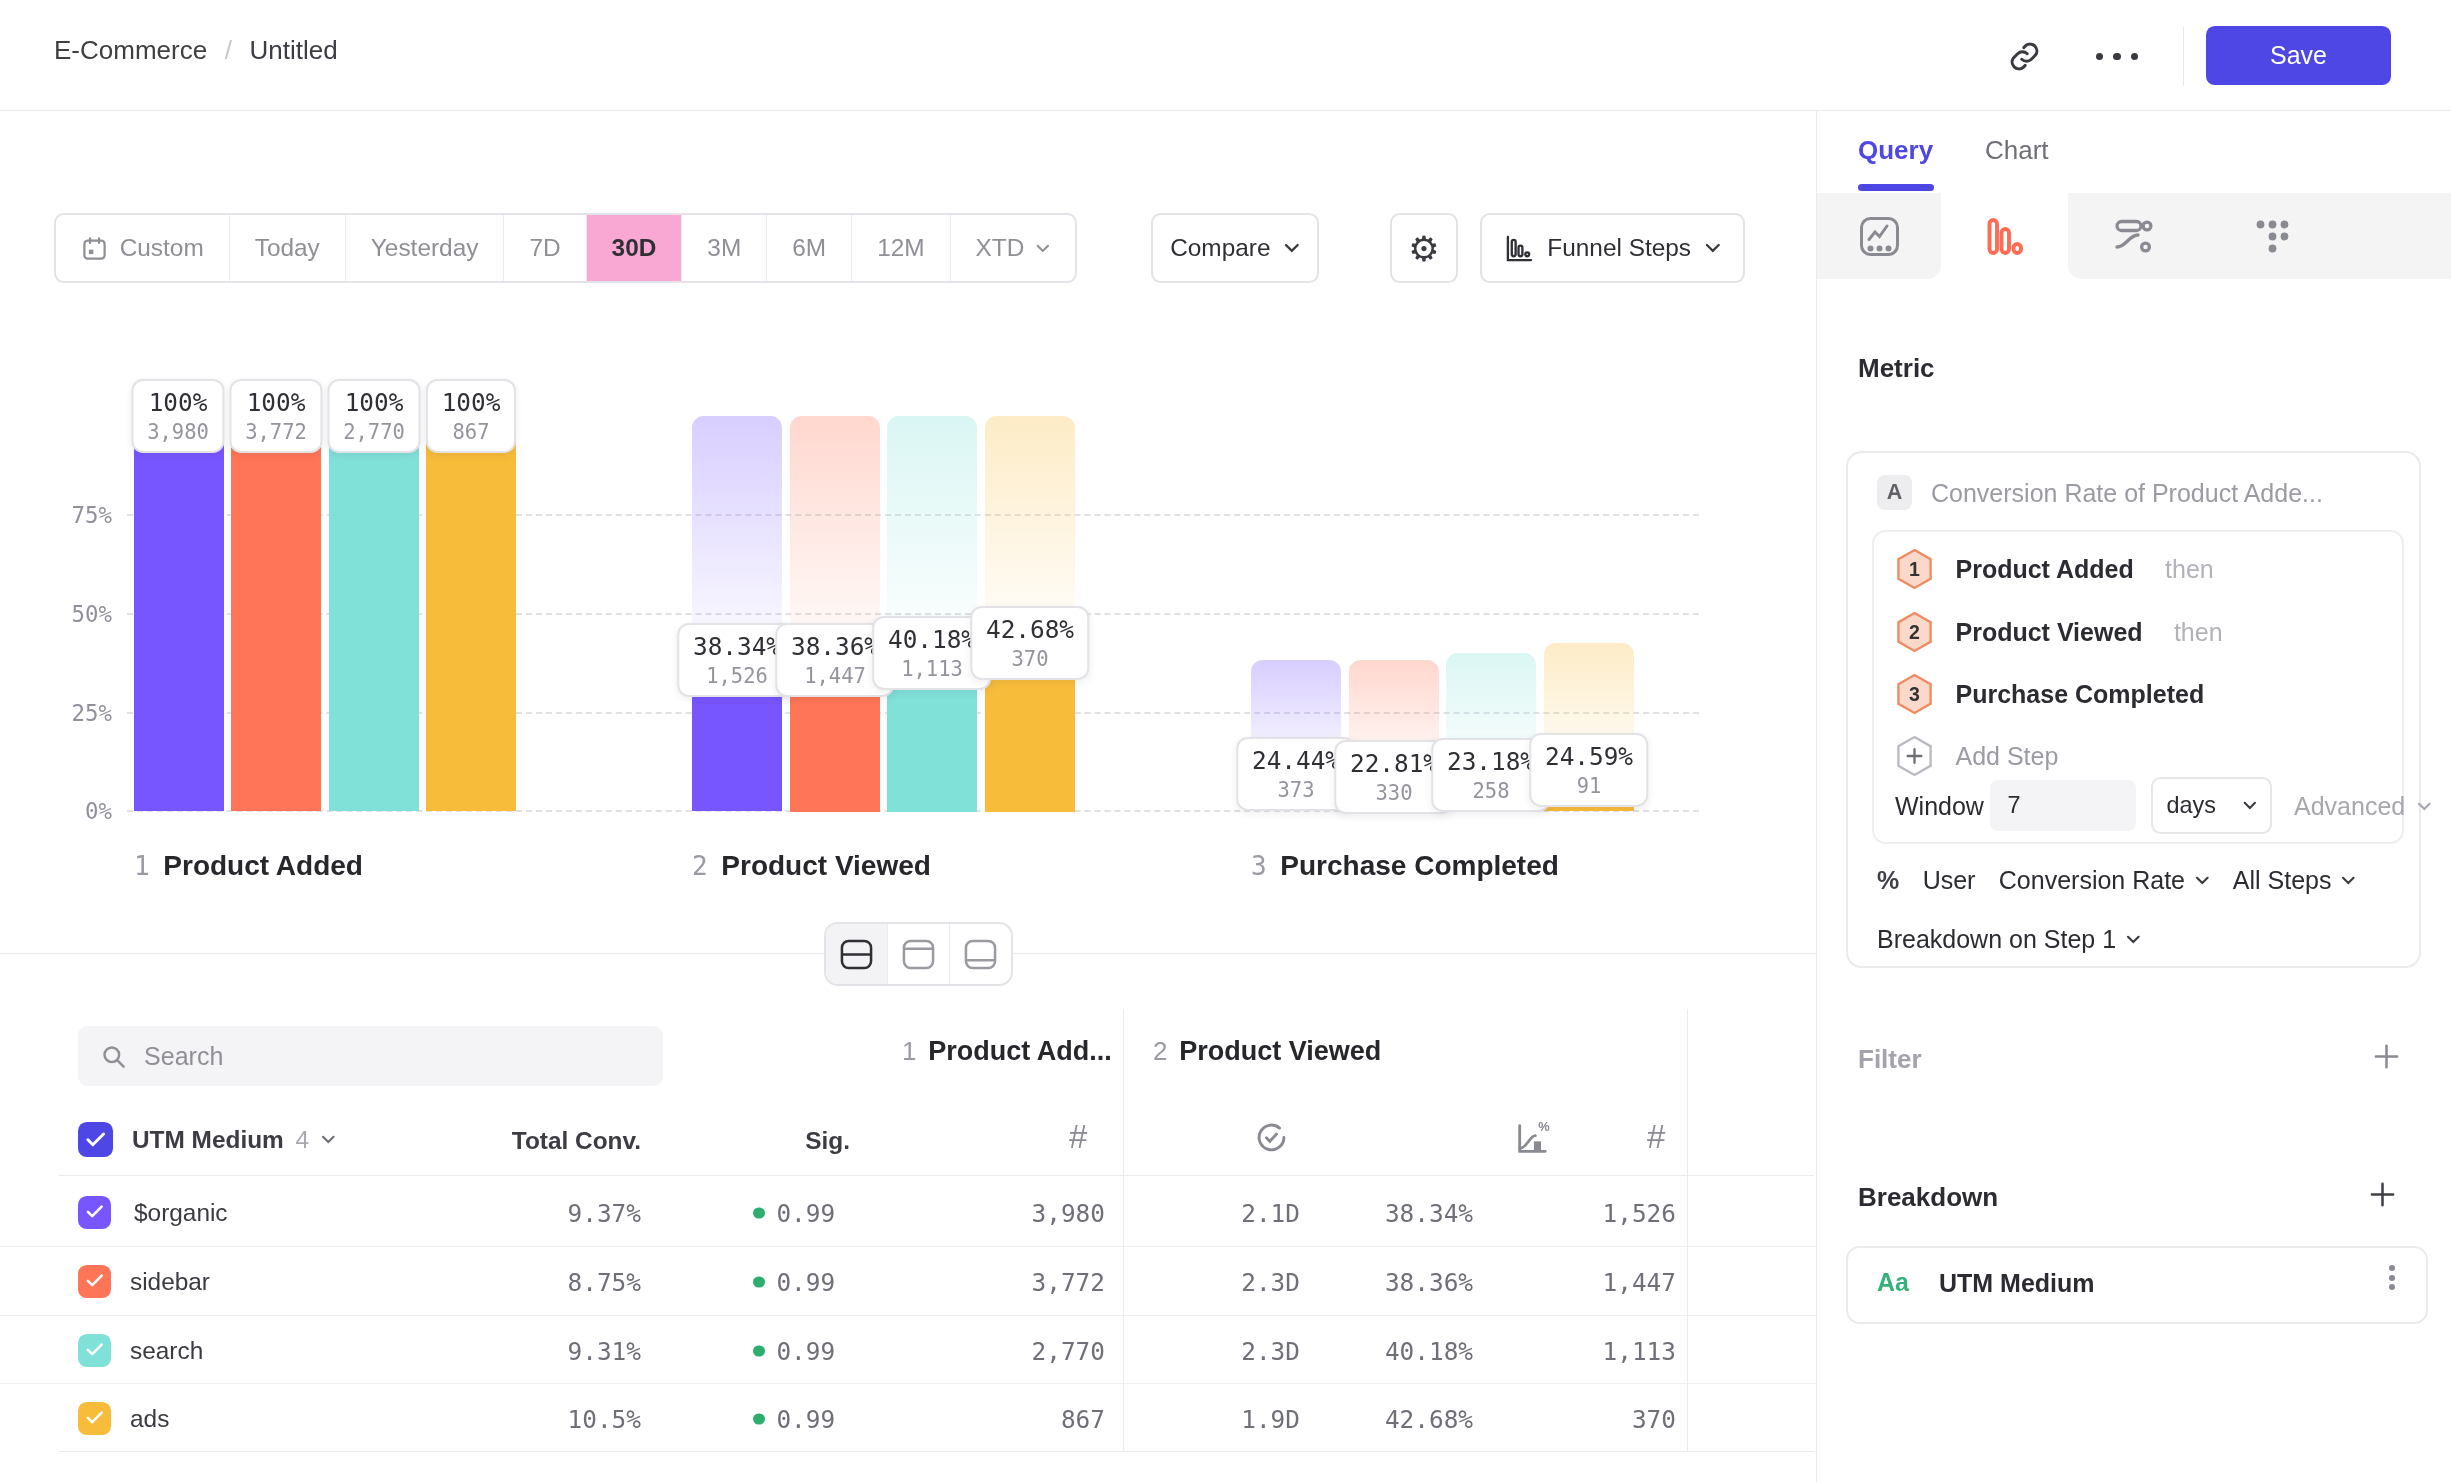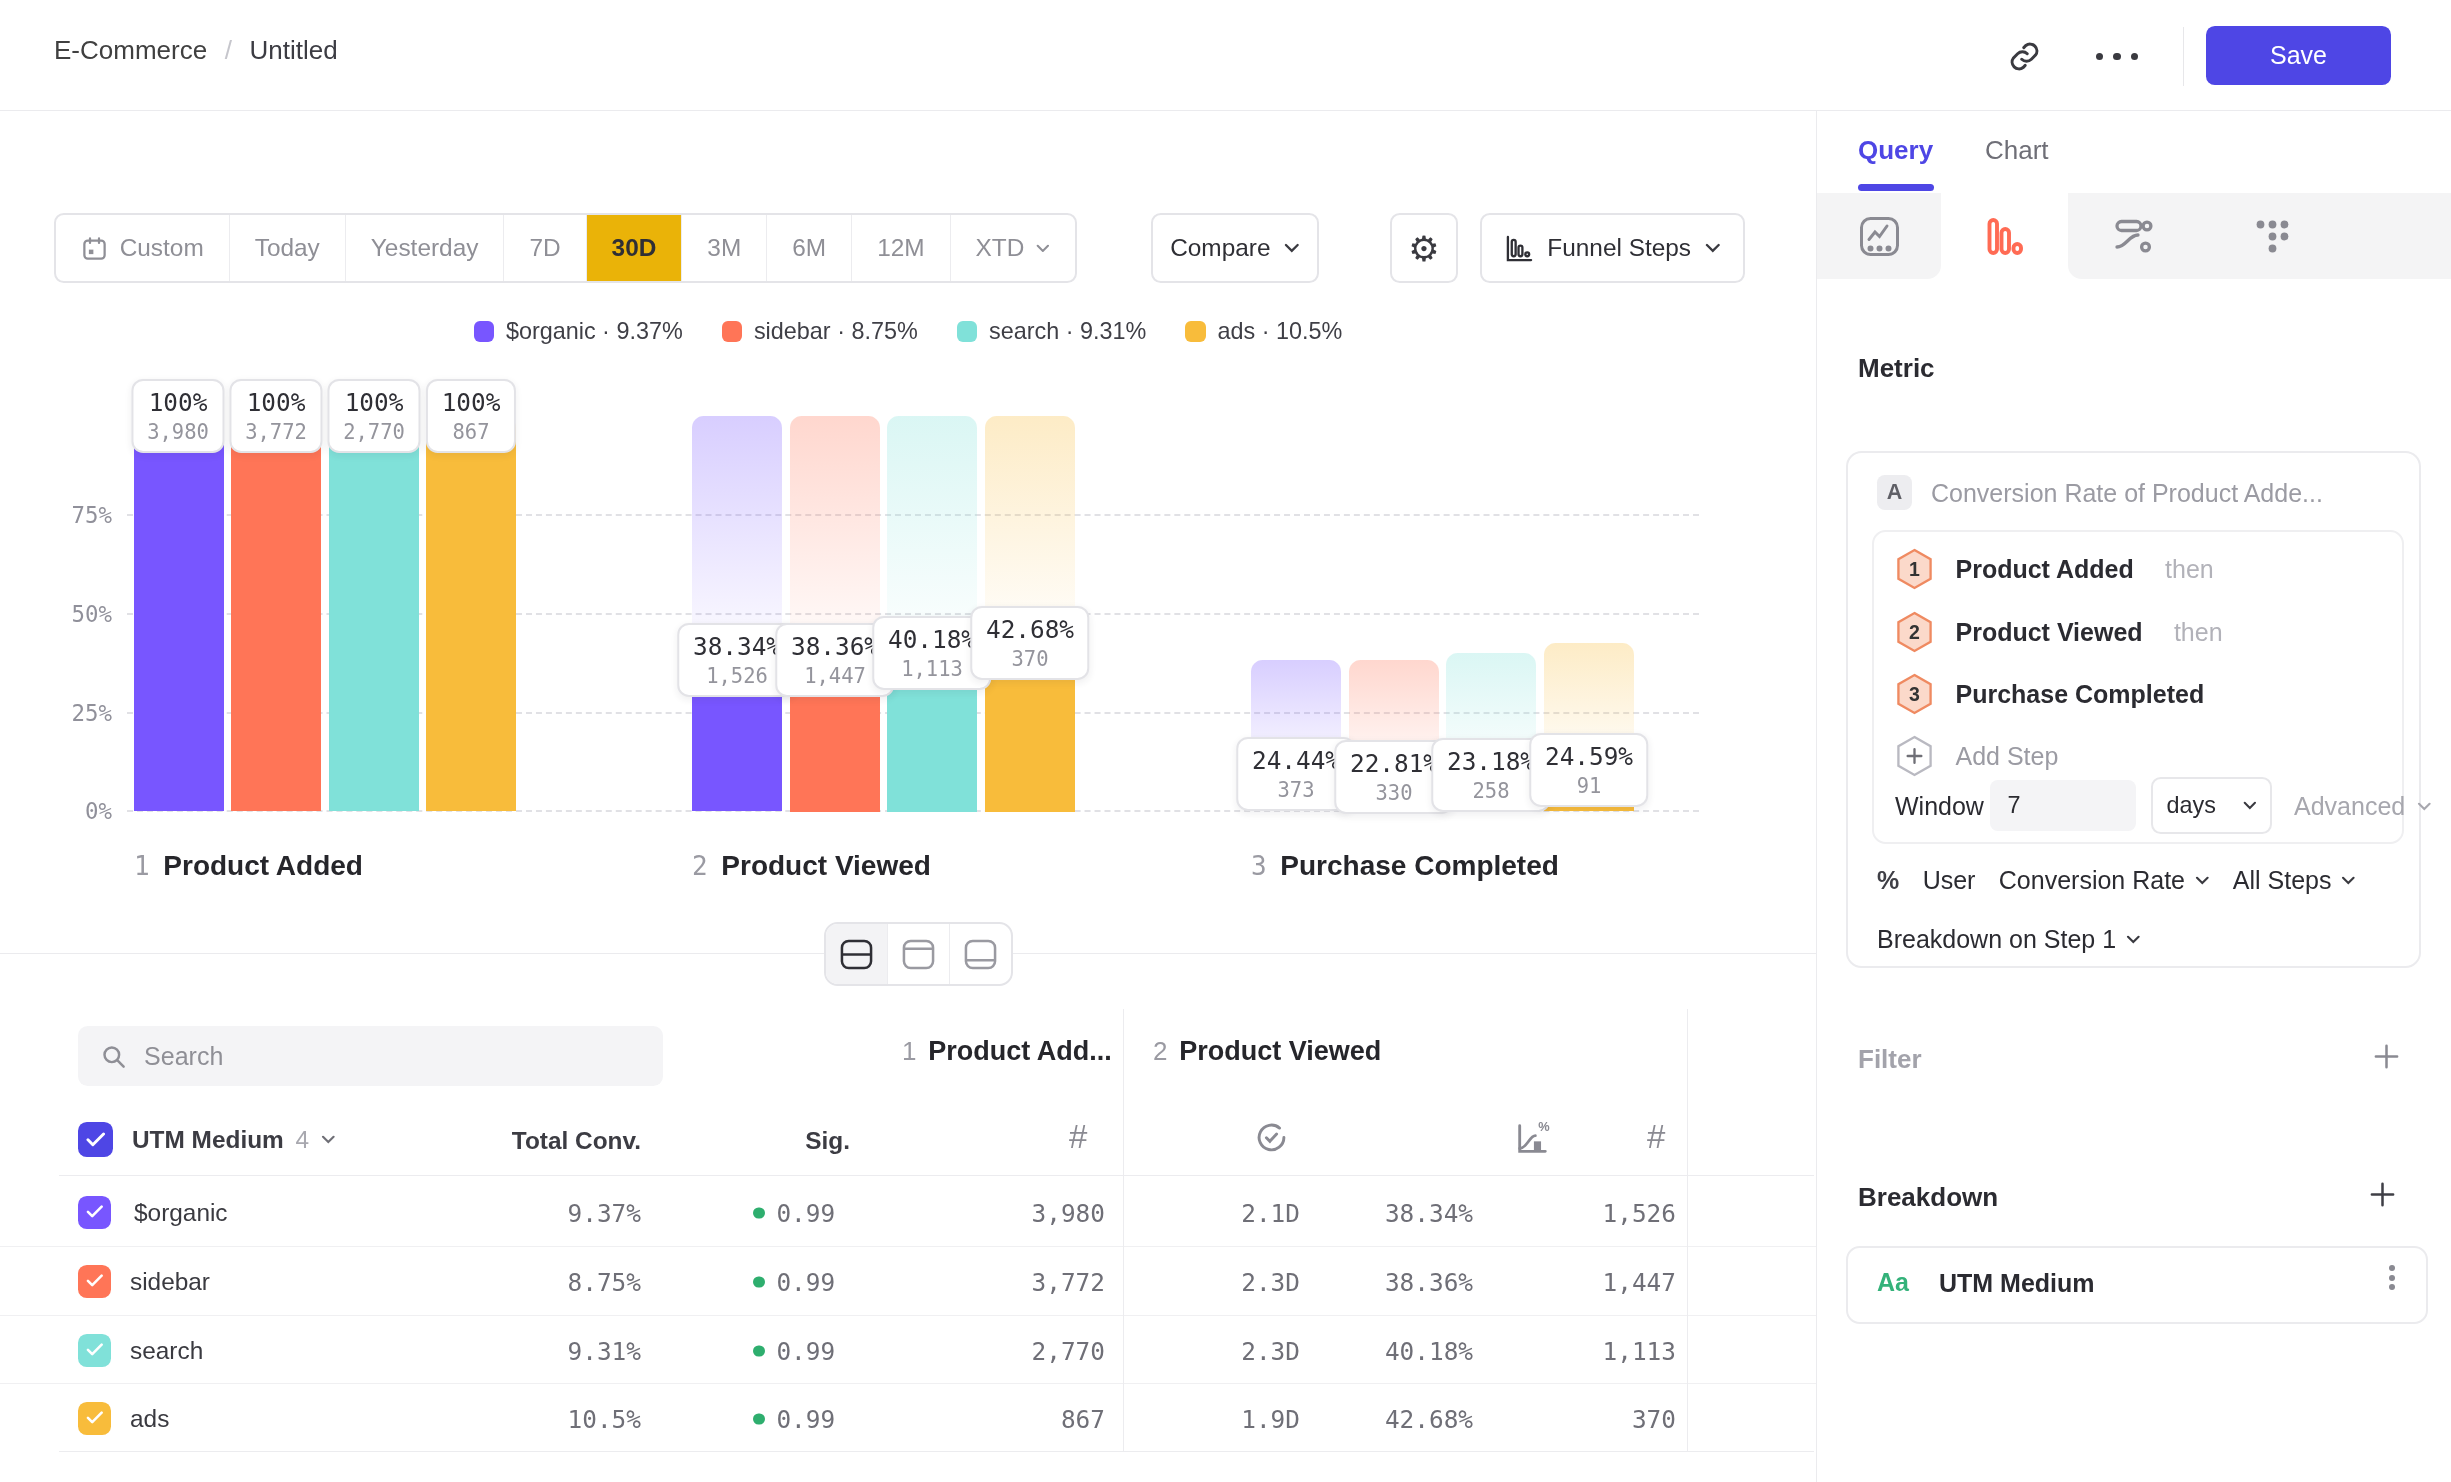--- a/index.html
+++ b/index.html
@@ -18,21 +18,21 @@
   .bc-current{color:#3c3c43;font-weight:500;}
   .icon-btn{display:flex;align-items:center;justify-content:center;cursor:pointer;}
   .save-btn{left:2206px;top:26px;width:185px;height:59px;background:#4E46E5;border-radius:8.8px;
             color:#fff;font-size:25px;font-weight:500;display:flex;align-items:center;justify-content:center;}
 
   
   .segmented{left:54px;top:213px;height:70px;border:2px solid #e4e4e8;border-radius:9.8px;display:flex;background:#fff;box-sizing:border-box;}
   .seg-cell{display:flex;align-items:center;justify-content:center;gap:11.7px;padding:0 25px;font-size:24.4px;color:#8f8f96;border-right:1px solid #ececef;white-space:nowrap;}
   .seg-cell:last-child{border-right:none;border-radius:0 7.8px 7.8px 0;}
   .seg-cell:first-child{border-radius:7.8px 0 0 7.8px;}
-  .seg-cell.selected{background:#eab308;color:#2f2f35;font-weight:bold;}
+  .seg-cell.selected{background:#f9a8d4;color:#2f2f35;font-weight:bold;}
   .tool-btn{height:70px;border:2px solid #e4e4e8;border-radius:9.8px;background:#fff;display:flex;align-items:center;justify-content:center;gap:13.7px;font-size:24.4px;color:#2f2f35;font-weight:500;box-sizing:border-box;}
 
   
   #legend{left:0;top:318px;width:1816px;display:flex;justify-content:center;gap:39px;}
   .legend-item{display:flex;align-items:center;gap:11.7px;font-size:23.4px;color:#3f3f46;}
   .legend-swatch{width:20.5px;height:20.5px;border-radius:5.9px;display:inline-block;}
 
   
   .gridline{position:absolute;border-top:2px dashed #e1e1e5;height:0;}
   .ytick{position:absolute;width:73px;text-align:right;font-size:22.4px;color:#90909a;transform:translateY(-50%);}
@@ -183,38 +183,20 @@
       </svg>
     </span>
     <span>Funnel Steps</span>
     <span>
       <svg width="15.6" height="9.8" viewBox="0 0 16 10" fill="none" stroke="#3a3a40" stroke-width="2.4" stroke-linecap="round">
           <path d="M2 2l6 6 6-6"></path>
         </svg>
     </span>
   </div>
 
-  <div class="abs" id="legend">
-      <div class="legend-item">
-        <span class="legend-swatch" style="background: rgb(120, 86, 255);"></span>
-        <span>$organic · 9.37%</span>
-      </div>
-      <div class="legend-item">
-        <span class="legend-swatch" style="background: rgb(255, 117, 87);"></span>
-        <span>sidebar · 8.75%</span>
-      </div>
-      <div class="legend-item">
-        <span class="legend-swatch" style="background: rgb(128, 225, 217);"></span>
-        <span>search · 9.31%</span>
-      </div>
-      <div class="legend-item">
-        <span class="legend-swatch" style="background: rgb(248, 188, 59);"></span>
-        <span>ads · 10.5%</span>
-      </div>
-    </div>
 
   <div class="abs" id="chart-layer" style="left:0;top:0;width:1816px;height:951px;">
       <div class="gridline" style="left: 127px; width: 1572px; top: 810px;"></div>
       <div class="ytick mono" style="left: 39px; top: 811px;">0%</div>
       <div class="gridline" style="left: 127px; width: 1572px; top: 712px;"></div>
       <div class="ytick mono" style="left: 39px; top: 713px;">25%</div>
       <div class="gridline" style="left: 127px; width: 1572px; top: 613px;"></div>
       <div class="ytick mono" style="left: 39px; top: 614px;">50%</div>
       <div class="gridline" style="left: 127px; width: 1572px; top: 514px;"></div>
       <div class="ytick mono" style="left: 39px; top: 515px;">75%</div>

